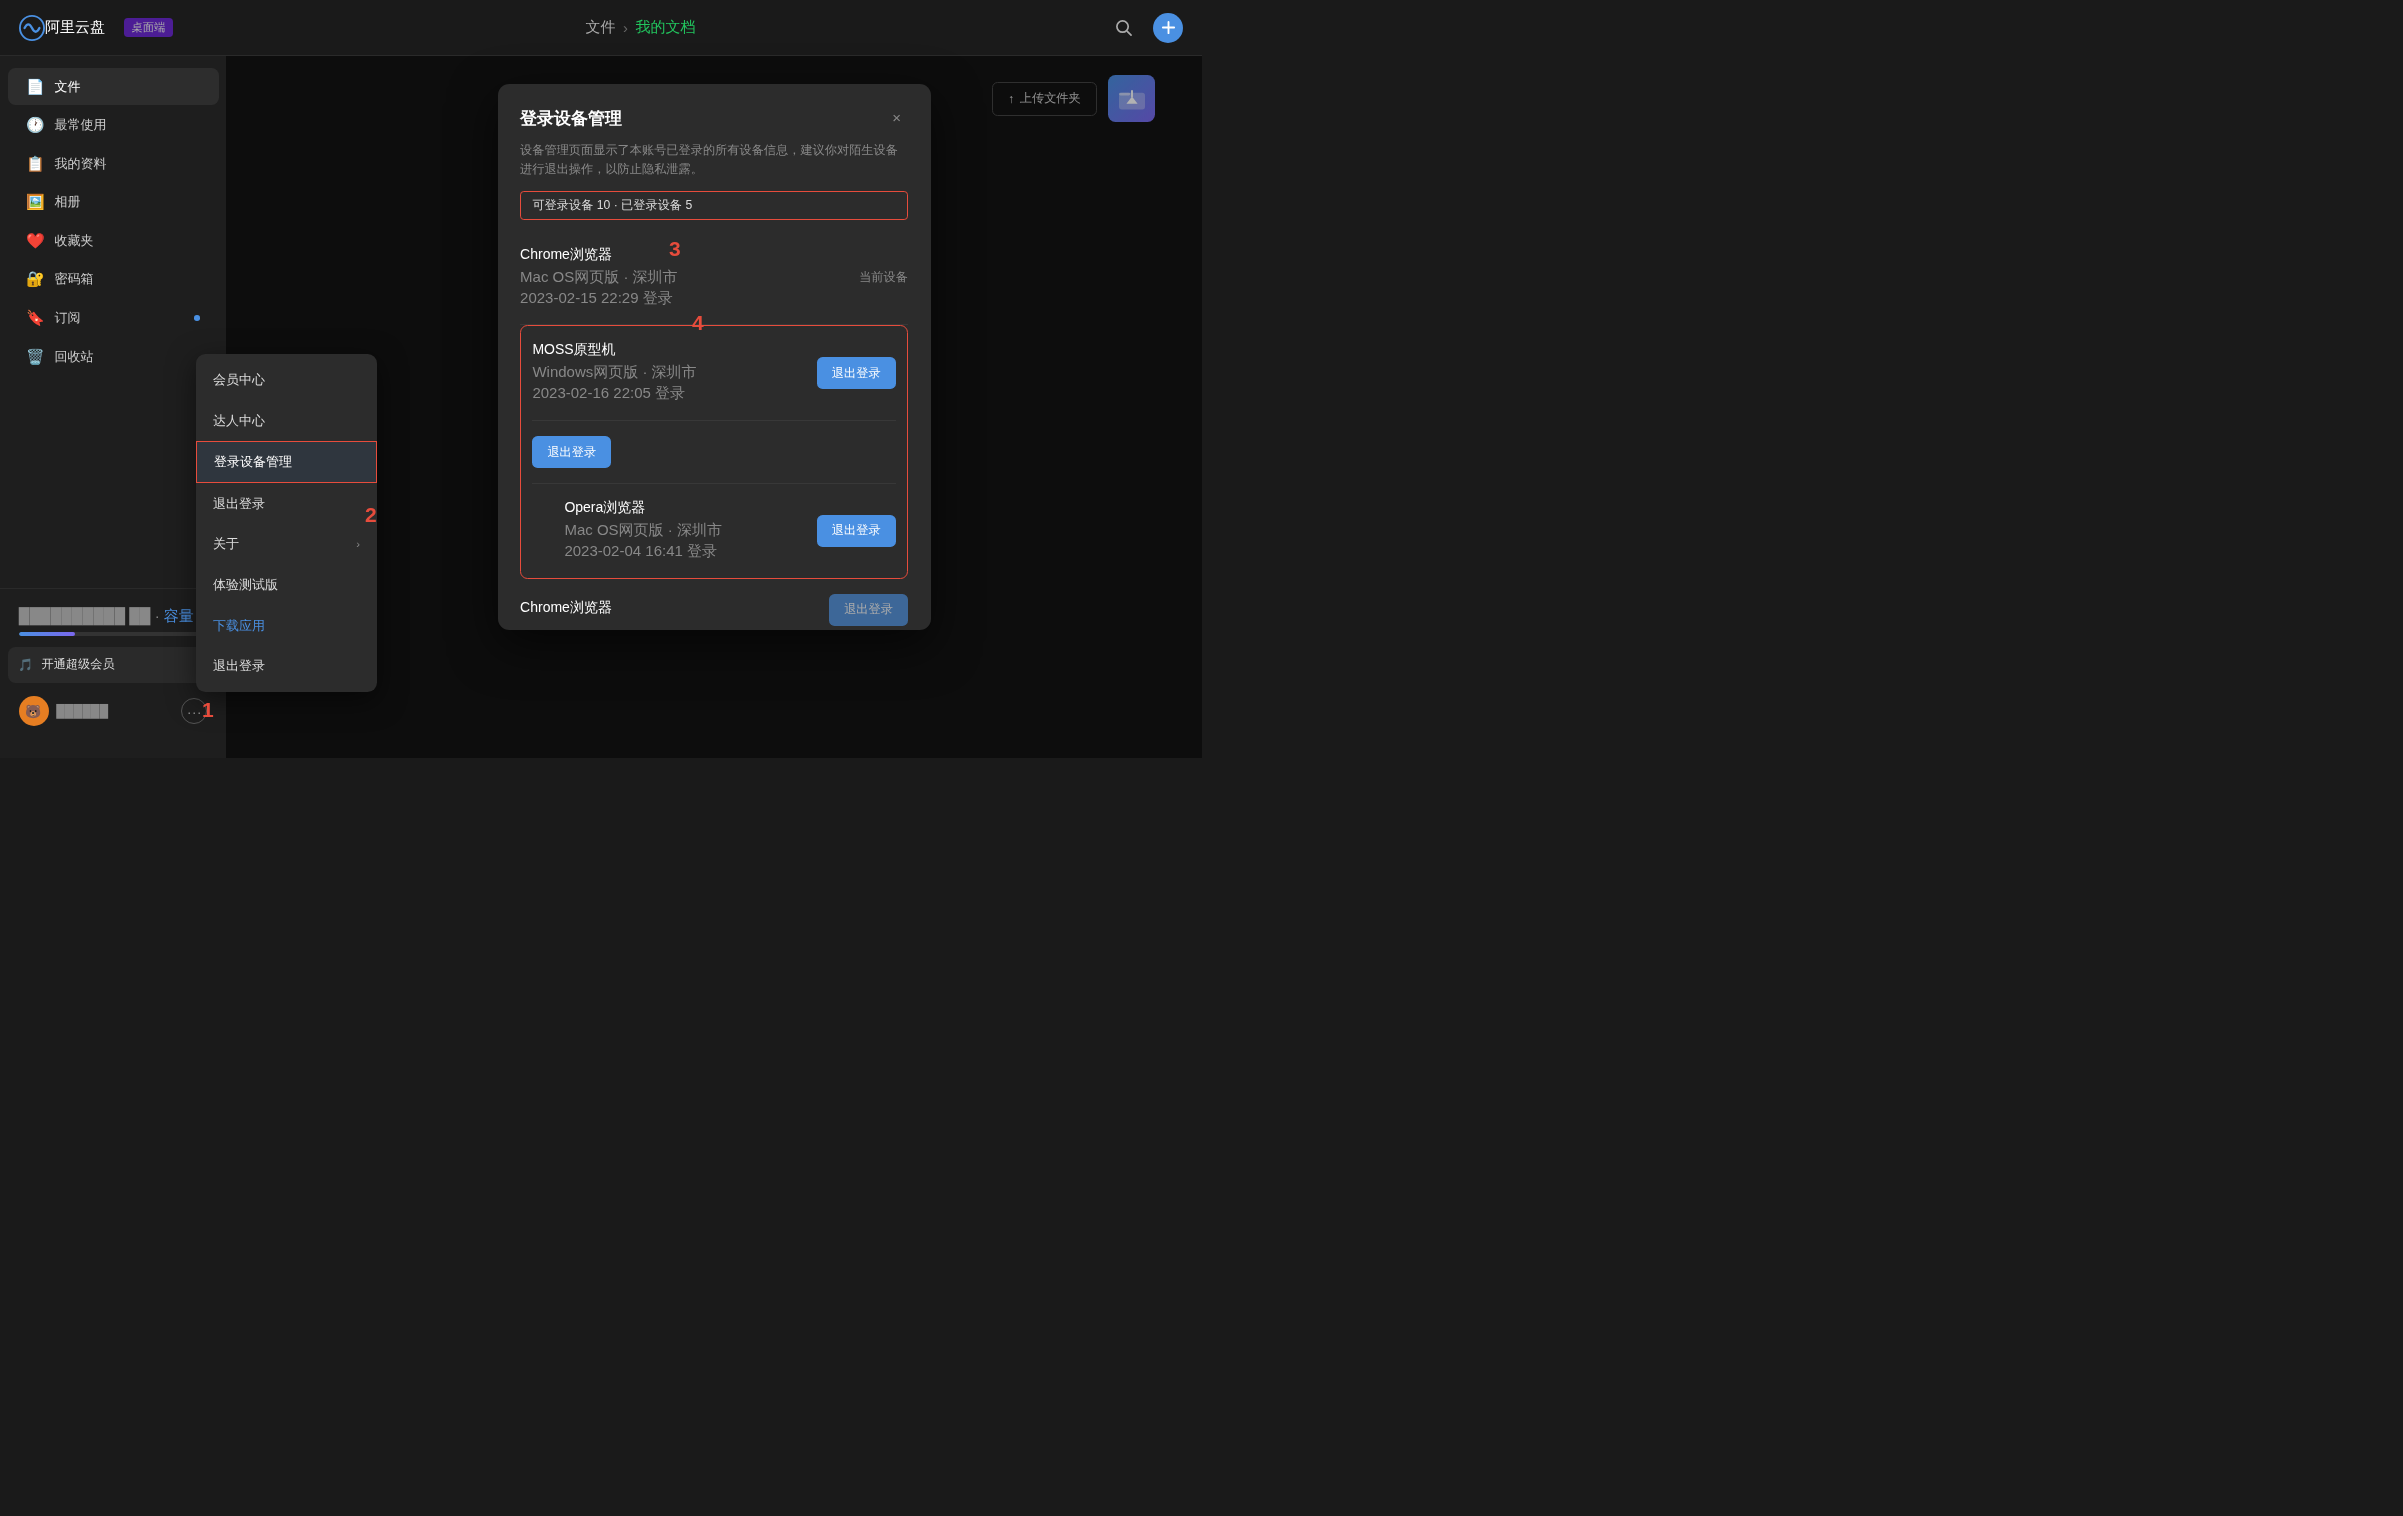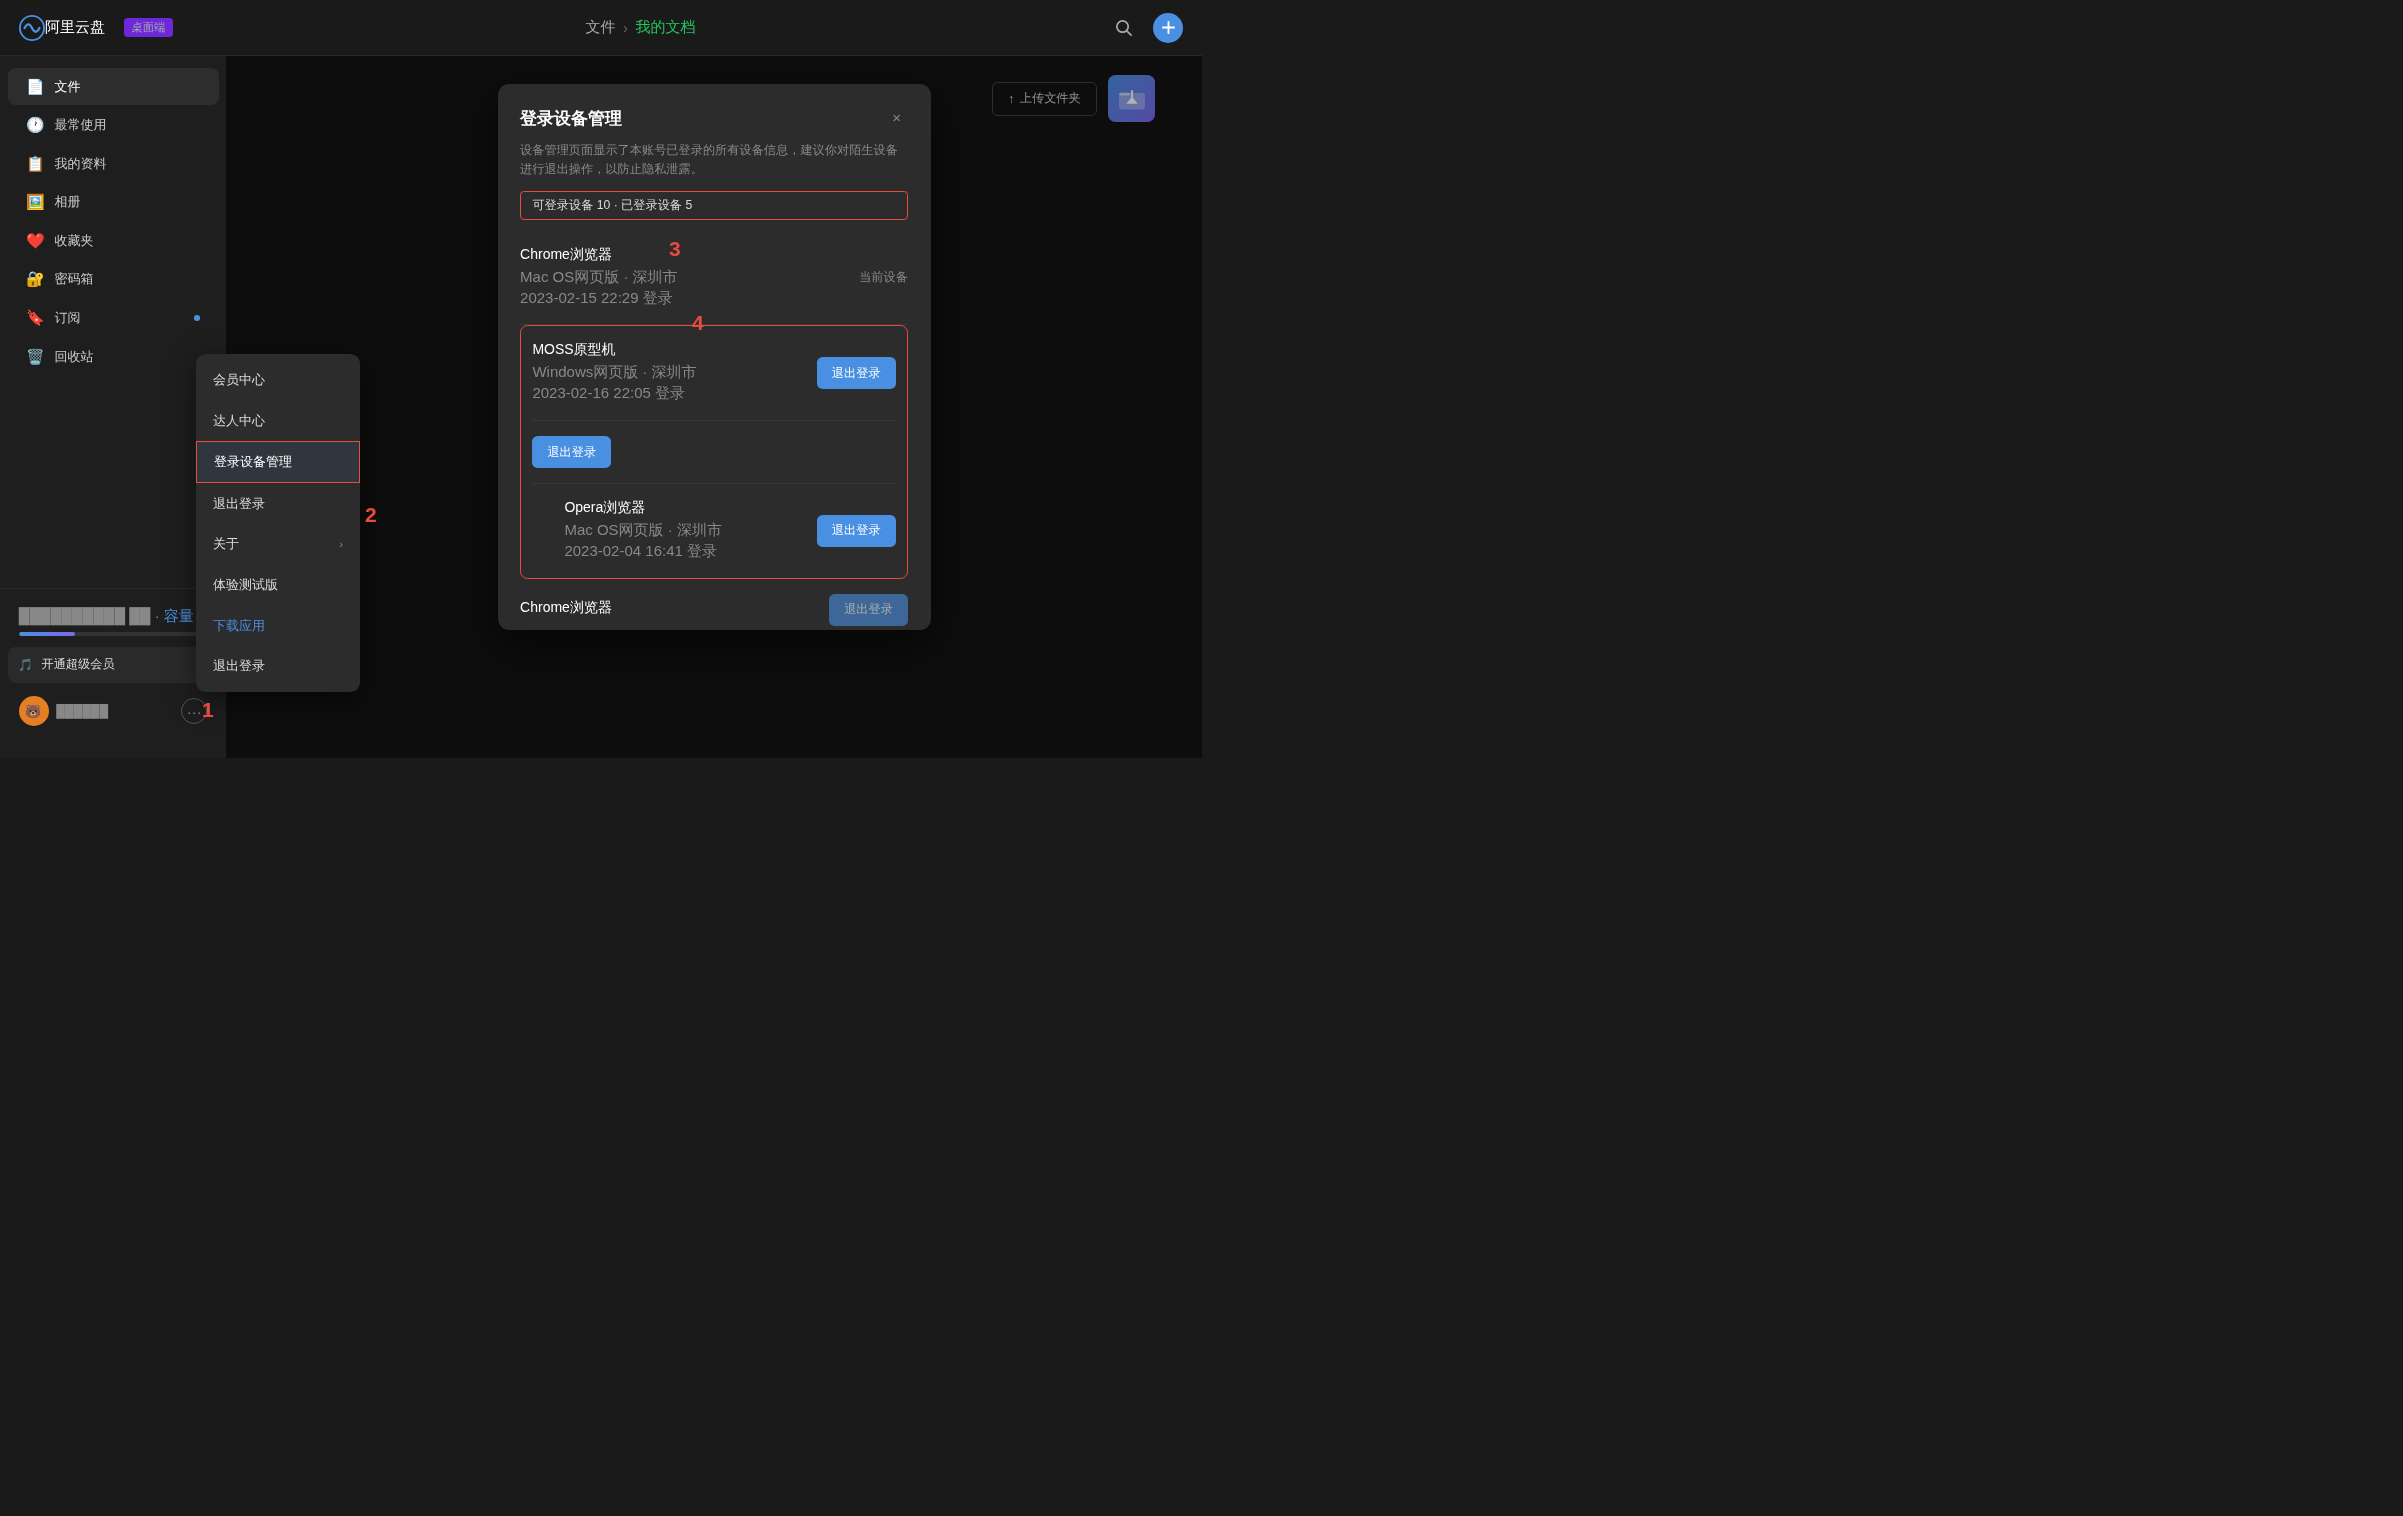--- a/index.html
+++ b/index.html
@@ -34,21 +34,21 @@
     .logo-icon {
       width: 26px;
       height: 26px;
     }
     .app-title {
       font-size: 15px;
       font-weight: 500;
       color: #fff;
     }
     .desktop-badge {
-      background: #6d28d9;
+      background: #4c1d95;
       border-radius: 3.8px;
       padding: 1.9px 7.5px;
       font-size: 11.3px;
       color: #aaa;
       margin-right: auto;
     }
     .breadcrumb {
       display: flex;
       align-items: center;
       gap: 7.5px;
@@ -187,21 +187,21 @@
       font-weight: bold;
       color: #e74c3c;
       z-index: 100;
     }
 
     
     .context-menu {
       position: absolute;
       left: 196px;
       bottom: 66px;
-      width: 164px;
+      width: 181px;
       background: #2c2c2c;
       border-radius: 9.4px;
       padding: 5.6px 0;
       box-shadow: 0 7.5px 28px rgba(0,0,0,0.5);
       z-index: 50;
     }
     .context-menu-item {
       padding: 11.3px 17px;
       font-size: 13px;
       color: #ddd;

